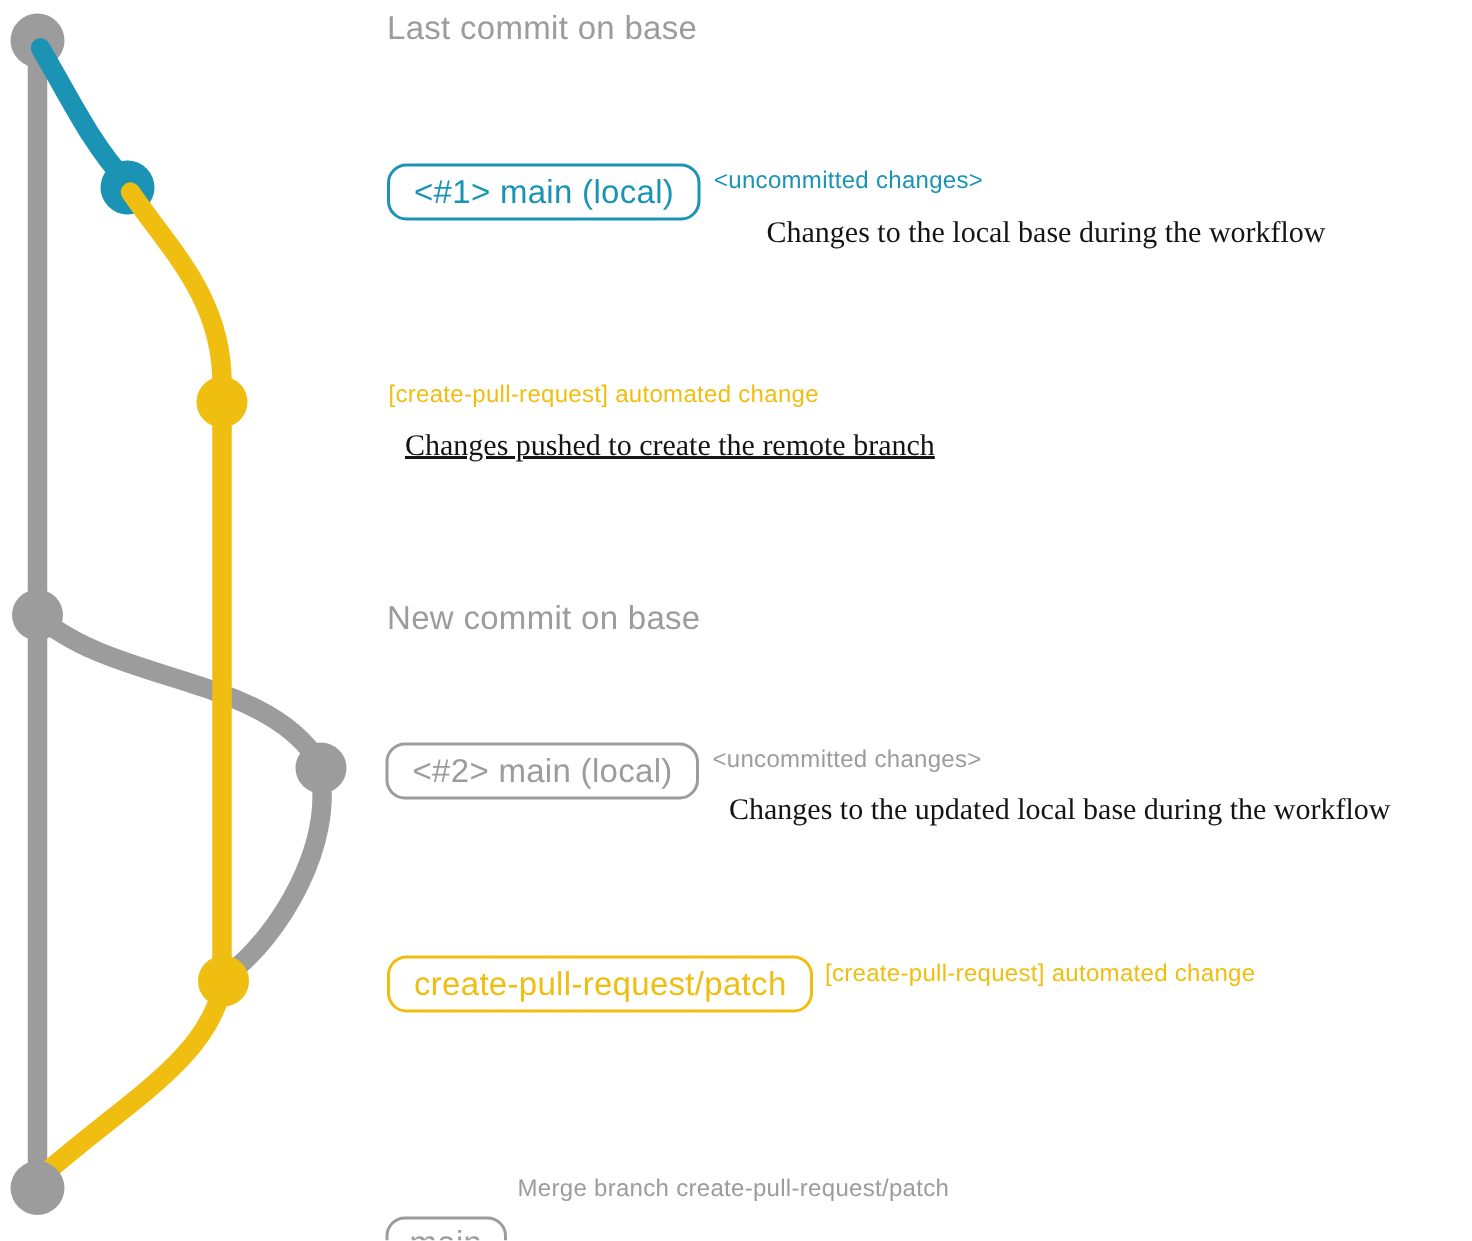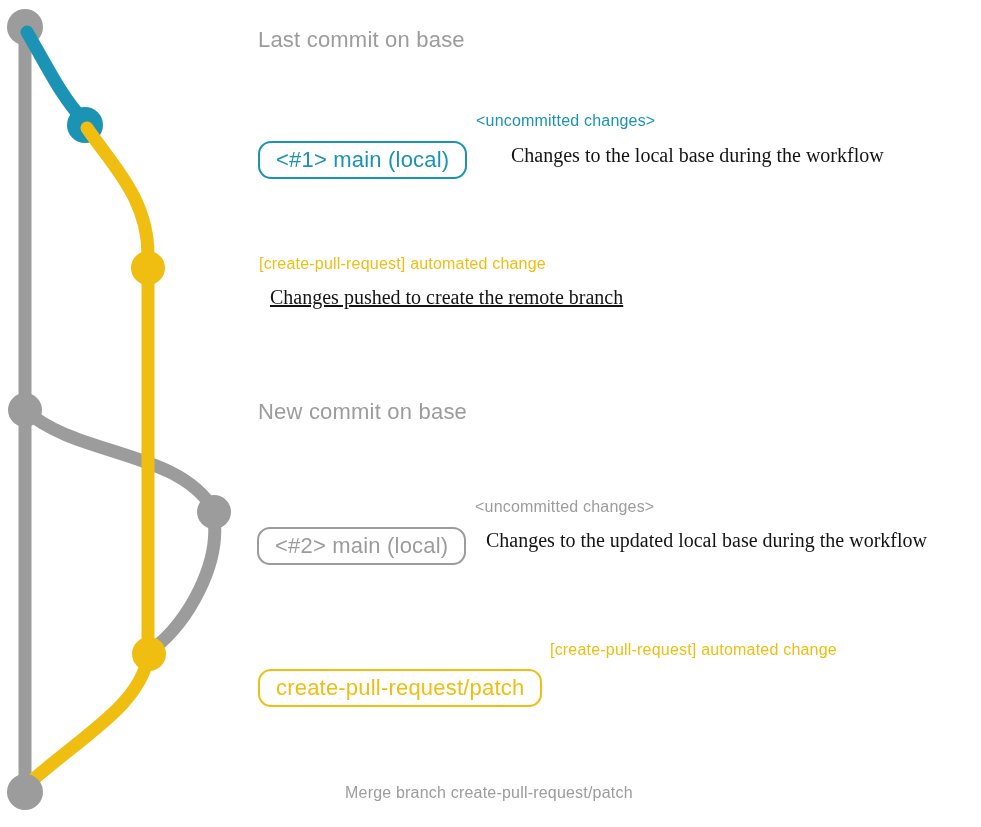--- a/index.html
+++ b/index.html
@@ -17,21 +17,21 @@
   .f-gray{fill:var(--gray);} .f-teal{fill:var(--teal);} .f-yellow{fill:var(--yellow);}
 
   .abs{position:absolute;white-space:nowrap;}
   .heading{font-size:22px;color:var(--gray);letter-spacing:0.2px;}
   .label{font-size:16px;letter-spacing:0.2px;}
   .label.teal{color:var(--teal);} .label.gray{color:var(--gray);} .label.yellow{color:var(--yellow);}
   .note{font-family:"Liberation Serif", serif;font-size:20px;color:var(--note);}
   .badge{
     display:inline-flex;align-items:center;justify-content:center;
     height:38px;padding:0 16px;border:2px solid;border-radius:13px;
-    font-size:22px;letter-spacing:0.2px;box-sizing:border-box;margin-top:32px;
+    font-size:22px;letter-spacing:0.2px;box-sizing:border-box;
   }
   .badge.teal{color:var(--teal);border-color:var(--teal);}
   .badge.gray{color:var(--gray);border-color:var(--gray);}
   .badge.yellow{color:var(--yellow);border-color:var(--yellow);}
 </style>
 </head>
 <body>
 
 <div class="stage">
 
@@ -51,21 +51,21 @@
 
     <path class="s-yellow" d="M87 128 C112 165 148 198 148 255"></path>
     <path class="s-yellow" d="M148 262 L148 652"></path>
     <path class="s-yellow" d="M148 658 C138 706 85 734 28 784"></path>
     <circle class="f-yellow" cx="148" cy="268" r="17"></circle>
     <circle class="f-yellow" cx="149" cy="654" r="17"></circle>
 
     <circle class="f-gray" cx="25" cy="792" r="18"></circle>
   </svg>
 
-  <div class="abs heading" style="left:258px;top:27px;">Last commit on base</div>
+  <div class="abs heading" style="left:258px;top:6px;">Last commit on base</div>
 
   <div class="abs badge teal" style="left:258px;top:109px;">&lt;#1&gt; main (local)</div>
   <div class="abs label teal" style="left:476px;top:112px;">&lt;uncommitted changes&gt;</div>
   <div class="abs note" style="left:487px;top:144px;margin-left:24px;">Changes to the local base during the workflow</div>
 
   <div class="abs label yellow" style="left:259px;top:255px;">[create-pull-request] automated change</div>
   <div class="abs note" style="left:270px;top:286px;text-decoration:underline;">Changes pushed to create the remote branch</div>
 
   <div class="abs heading" style="left:258px;top:399px;">New commit on base</div>
 

